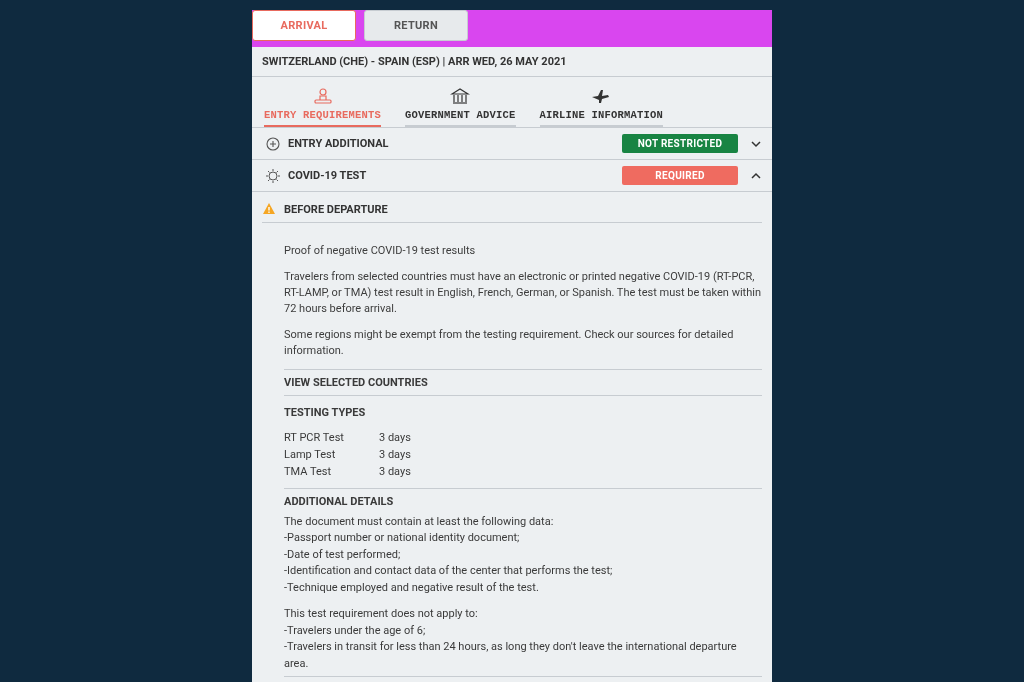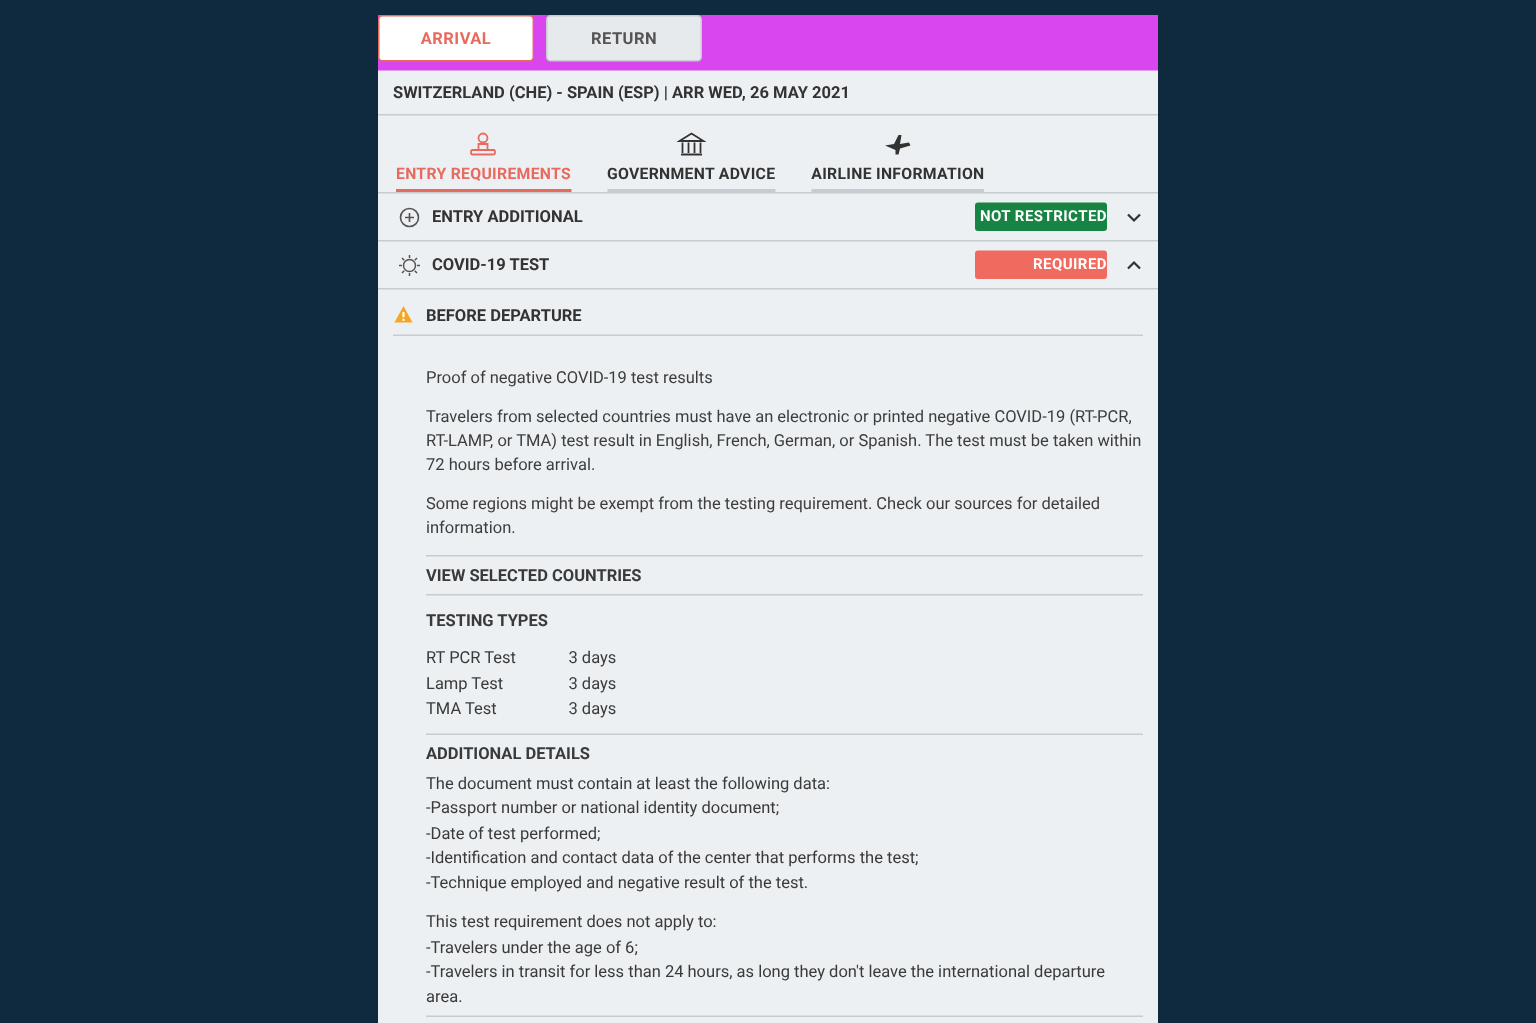--- a/index.html
+++ b/index.html
@@ -44,42 +44,42 @@
     font-weight: 700;
     font-size: 11px;
     color: #333;
   }
 
   .sub-tabs {
     display: flex;
     gap: 24px;
     padding: 8px 12px 0 12px;
   }
-  .sub-tab { flex: 0 0 auto; text-align: right; cursor: pointer; padding-bottom: 4px; border-bottom: 2px solid #c7ccd1; }
+  .sub-tab { flex: 0 0 auto; text-align: right; cursor: pointer; padding-bottom: 4px; border-bottom: 2px solid #c7ccd1; font-family: Liberation Mono, monospace; }
   .sub-tab .ico { height: 22px; display: flex; align-items: center; justify-content: center; margin-bottom: 2px; }
   .sub-tab .lbl { font-size: 10.5px; font-weight: 700; color: #333; letter-spacing: .2px;}
   .sub-tab.active .lbl { color: #e86a5e; }
   .sub-tab.active { border-bottom: 2px solid #e86a5e; }
   .sub-tabs-wrap { border-bottom: 1px solid #c7ccd1; padding-bottom: 0;}
 
   .acc-row {
     display: flex;
     align-items: center;
     padding: 6px 10px;
     border-bottom: 1px solid #c7ccd1;
   }
   .acc-row .ico-slot { width: 22px; display: flex; justify-content: center; }
   .acc-row .title { flex: 1; font-weight: 700; font-size: 11px; color: #333; padding-left: 4px;}
   .acc-row .badge {
     font-size: 10px;
     font-weight: 700;
     color: #fff;
     padding: 4px 0;
-    width: 88px;
-    text-align: right;
+    width: 116px;
+    text-align: center;
     border-radius: 2px;
     margin-right: 12px;
     letter-spacing: .3px;
   }
   .badge.green { background: #188443; }
   .badge.red   { background: #ef6b60; }
   .chev { width: 12px; height: 12px; }
 
   .content {
     padding: 6px 10px 6px 10px;

